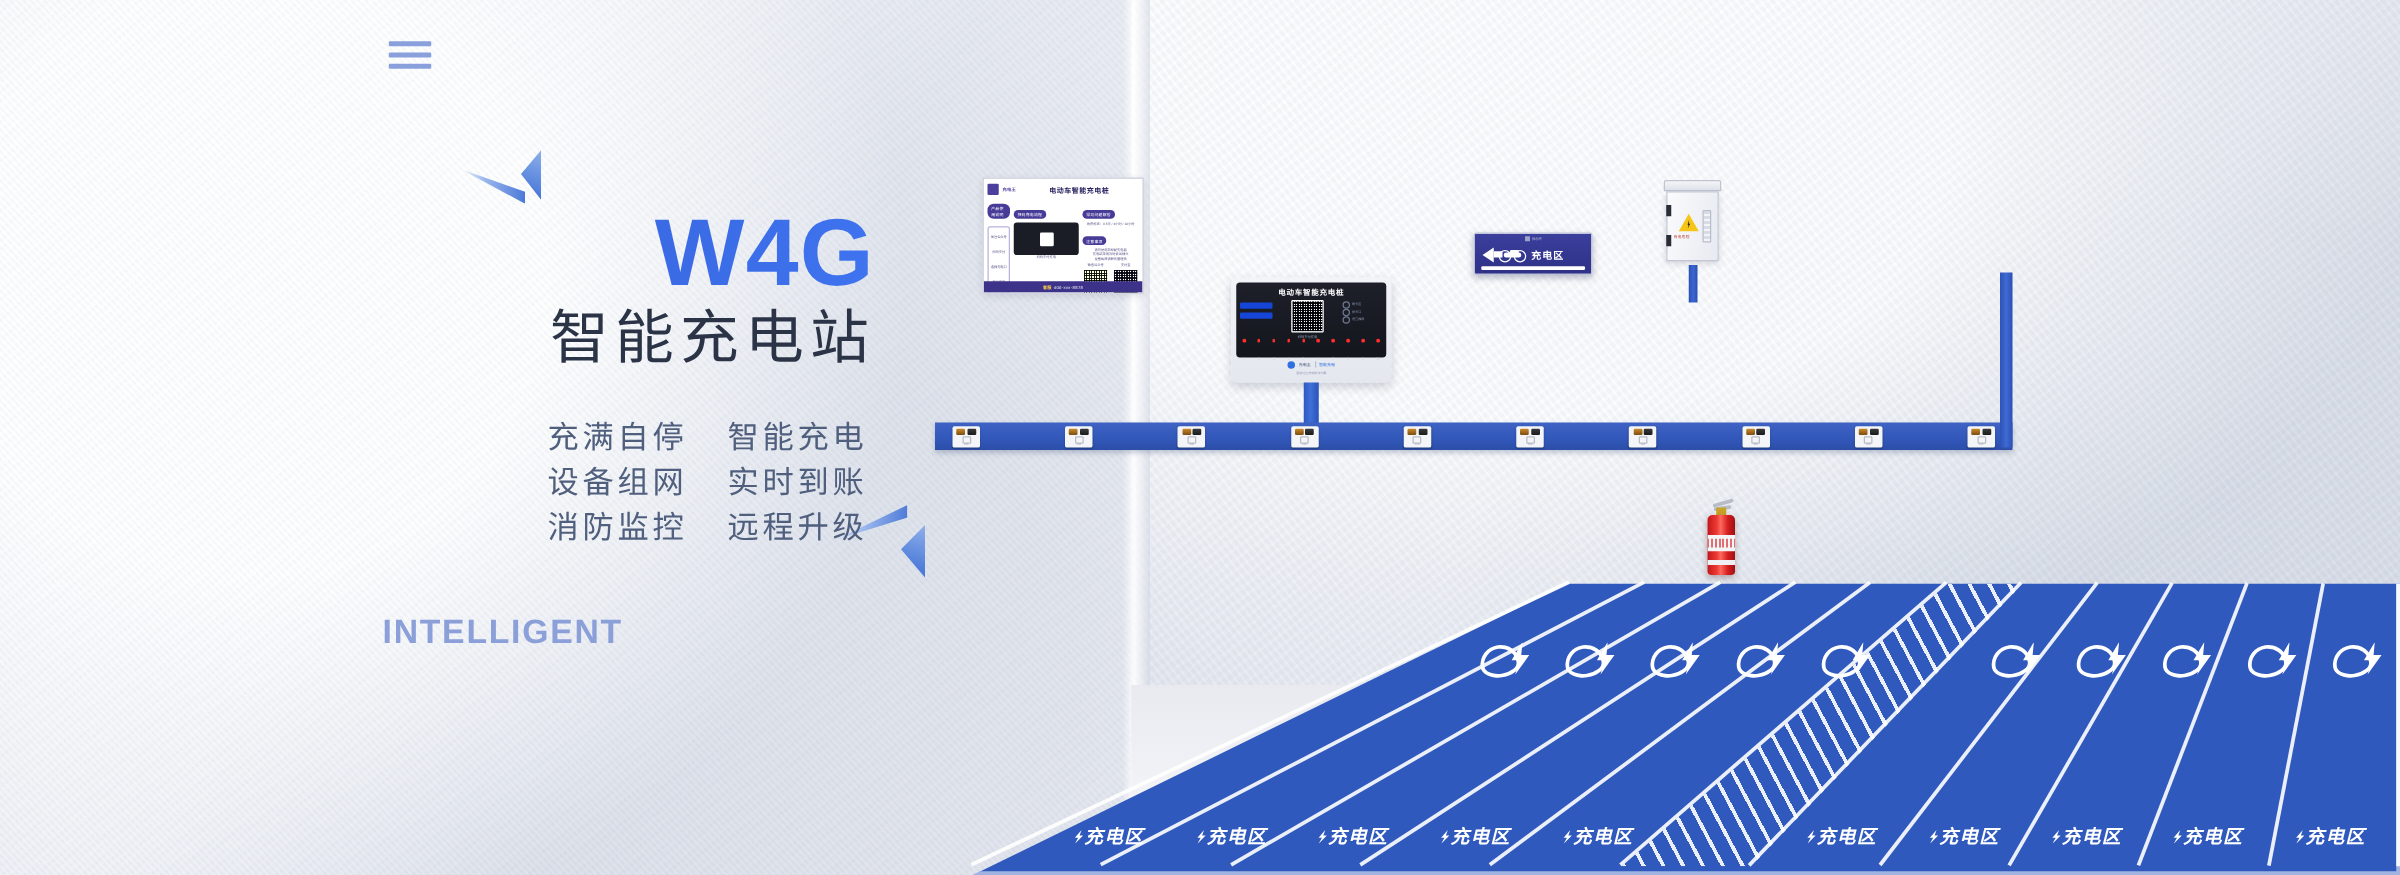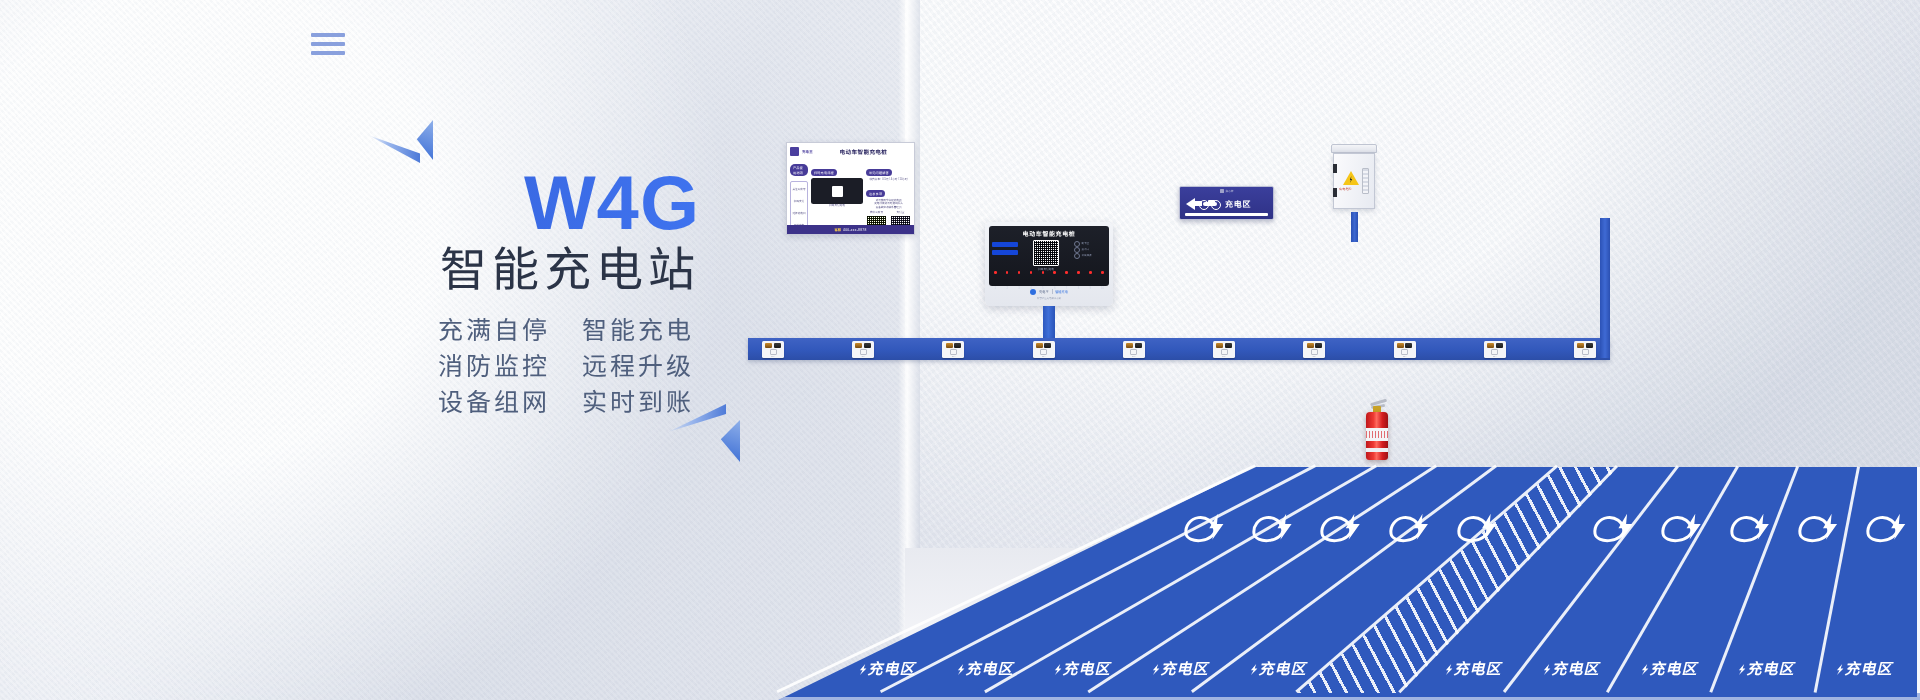--- a/index.html
+++ b/index.html
@@ -75,21 +75,21 @@
     background:linear-gradient(96deg,#2a54c9 0%,#3a6ae4 55%,#3f73ef 100%);
     -webkit-background-clip:text;background-clip:text;color:transparent;
     font-family:"Liberation Sans","DejaVu Sans",sans-serif;
     margin-top:16px;
   }
   .subtitle{
     font-size:47px;color:#2b3447;letter-spacing:5px;line-height:1.18;
     margin-top:2px;font-weight:400;
     font-family:"Liberation Sans","DejaVu Sans",sans-serif;
   }
-  .features{margin-top:14px;}
+  .features{margin-top:34px;}
   .frow{display:flex;justify-content:flex-end;gap:26px;
     font-size:25px;color:#4f5f7d;letter-spacing:3px;line-height:1.45;}
   .frow span{display:inline-block;width:118px;text-align:left;}
 
   .en-block{position:absolute;left:306px;top:490px;line-height:1.18;}
   .en-line{font-size:27px;font-weight:bold;color:#8b9fd8;letter-spacing:1.4px;}
 
   
   .poster{
     position:absolute;left:786px;top:142px;width:129px;height:93px;
@@ -269,31 +269,32 @@
 
   <div class="copy">
     <div class="w4g">W4G</div>
     <div class="subtitle">智能充电站</div>
     <div class="features">
       <div class="frow">
         <span>充满自停</span>
         <span>智能充电</span>
       </div>
       <div class="frow">
+        <span>设备组网</span>
+        <span>实时到账</span>
+      </div>
+      <div class="frow">
         <span>消防监控</span>
         <span>远程升级</span>
       </div>
-      <div class="frow">
-        <span>设备组网</span>
-        <span>实时到账</span>
-      </div>
     </div>
   </div>
 
   <div class="en-block">
+    <div class="en-line">INTELLIGENT</div>
   </div>
 
   <div class="poster">
     <div class="poster-head">
       <div class="poster-logo"></div>
       <div class="poster-logo-txt">充电王</div>
       <div class="poster-title">电动车智能充电桩</div>
     </div>
     <div class="poster-body">
       <div class="pcol">

